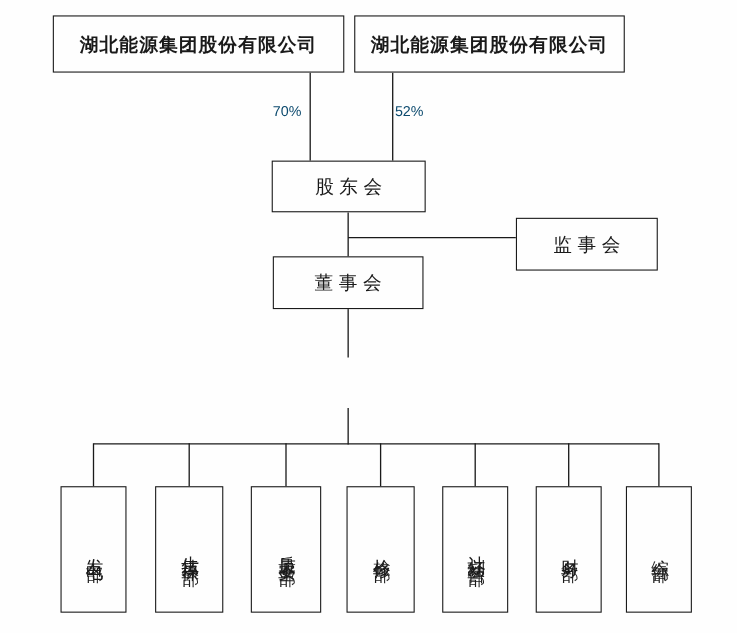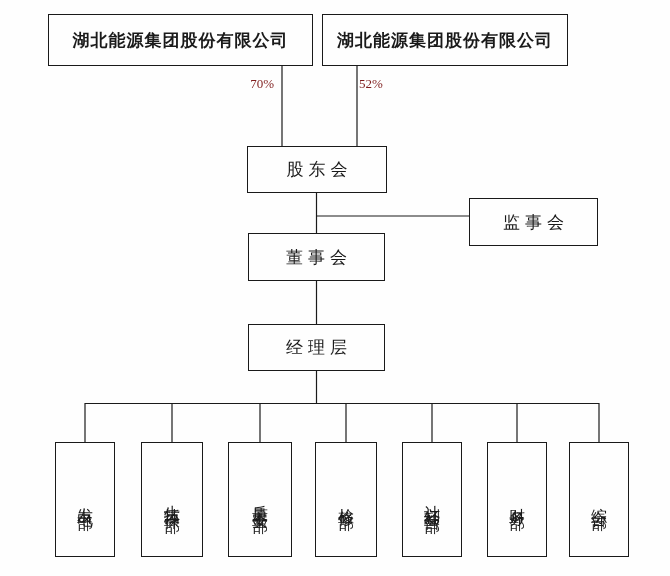--- a/index.html
+++ b/index.html
@@ -66,24 +66,24 @@
   }
   .dept-1 { left: 55px;  width: 60px; }
   .dept-2 { left: 141px; width: 62px; }
   .dept-3 { left: 228px; width: 64px; }
   .dept-4 { left: 315px; width: 62px; }
   .dept-5 { left: 402px; width: 60px; }
   .dept-6 { left: 487px; width: 60px; }
   .dept-7 { left: 569px; width: 60px; }
   .stake-label {
     position: absolute;
-    font-family: Liberation Serif, serif;
+    font-family: Liberation Sans, sans-serif;
     font-size: 13px;
-    color: #7f1d1d;
-    top: 76px;
+    color: #0c4a6e;
+    top: 93px;
   }
   .stake-70 { left: 216px; width: 58px; text-align: right; }
   .stake-30 { left: 359px; width: 58px; text-align: left; }
 </style>
 </head>
 <body>
 
 <div class="canvas">
 
   <svg class="lines" viewBox="0 0 670 576" aria-hidden="true">
@@ -122,23 +122,20 @@
 
   <div class="node gov-box shareholder-meeting">
     <span>股东会</span>
   </div>
   <div class="node gov-box board-of-directors">
     <span>董事会</span>
   </div>
   <div class="node gov-box supervisory-board">
     <span>监事会</span>
   </div>
-  <div class="node gov-box management-level">
-    <span>经理层</span>
-  </div>
 
   <div class="node dept-box dept-1">
     <span>发电部</span>
   </div>
   <div class="node dept-box dept-2">
     <span>生技环保部</span>
   </div>
   <div class="node dept-box dept-3">
     <span>质量安全部</span>
   </div>

